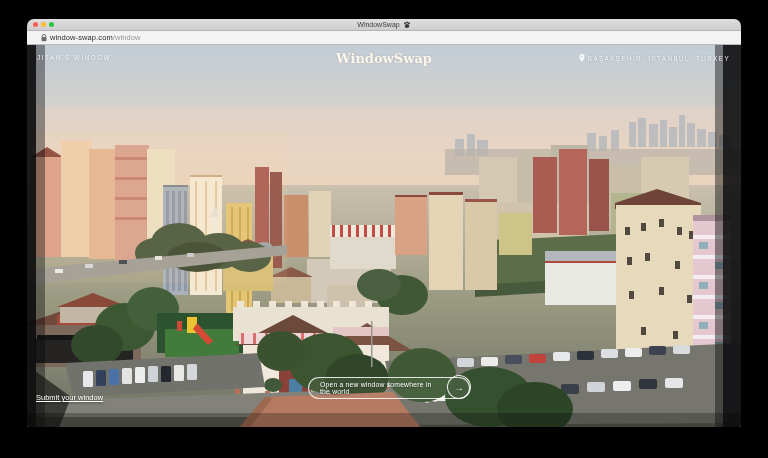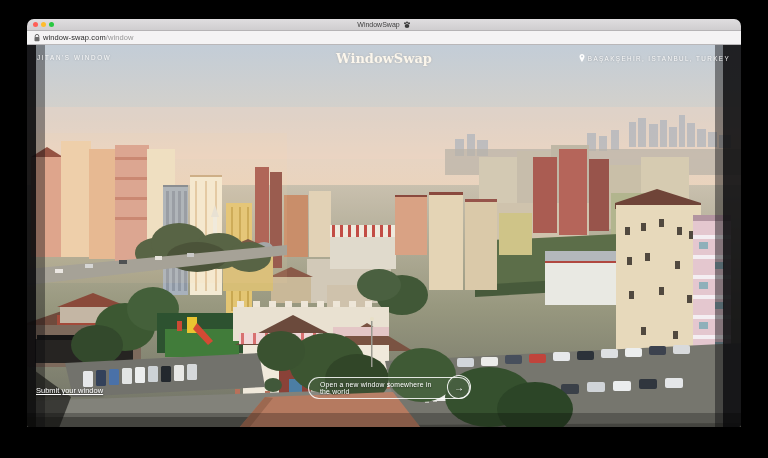--- a/index.html
+++ b/index.html
@@ -16,37 +16,37 @@
   .light{width:5px;height:5px;border-radius:50%;display:block;}
   .light.red{background:#ff5f57;}
   .light.yellow{background:#febc2e;}
   .light.green{background:#28c840;}
   .title-wrap{position:absolute;left:0;right:0;top:0;bottom:0;display:flex;
       align-items:center;justify-content:center;gap:3px;pointer-events:none;}
   .win-title{font-size:7px;color:#3e3e3e;line-height:1;}
   .paw svg{display:block;}
   
   .urlbar{height:13px;background:#f4f3f4;border-bottom:1px solid #b9b7b9;
-      display:flex;align-items:center;padding-left:7px;gap:3px;}
+      display:flex;align-items:center;padding-left:14px;gap:3px;}
   .lock{display:flex;align-items:center;}
   .url{font-size:7.5px;line-height:1;letter-spacing:.1px;}
   .url .host{color:#2b2b2b;}
   .url .path{color:#969696;}
   
   .photo{position:relative;width:714px;height:383px;background:#d8d0c4;overflow:hidden;}
   .scene{position:absolute;inset:0;width:100%;height:100%;display:block;}
   .owner{position:absolute;left:10px;top:9px;font-size:6.3px;letter-spacing:1.6px;
       color:rgba(255,255,255,.95);text-shadow:0 0 2px rgba(0,0,0,.25);}
   .brand{position:absolute;left:0;right:0;top:6px;text-align:center;
       font-family:"DejaVu Serif","Liberation Serif",serif;font-weight:bold;
       font-size:13px;color:#fbf6ec;text-shadow:0 0 2px rgba(120,90,60,.25);}
   .loc{position:absolute;right:11px;top:9px;display:flex;align-items:center;gap:3px;
       font-size:6.3px;letter-spacing:1.4px;color:rgba(255,255,255,.92);
       text-shadow:0 0 2px rgba(0,0,0,.3);}
-  .submit{position:absolute;left:9px;bottom:33px;font-size:7.5px;color:#fff;
+  .submit{position:absolute;left:9px;bottom:26px;font-size:7.5px;color:#fff;
       text-decoration:underline;cursor:pointer;text-shadow:0 1px 2px rgba(0,0,0,.5);}
   .open-btn{position:absolute;left:281px;bottom:29px;width:162px;height:22px;
       border:1px solid rgba(255,255,255,.85);border-radius:12px;box-sizing:border-box;
       display:flex;align-items:center;padding-left:11px;padding-right:26px;
       color:#fff;font-size:6.8px;letter-spacing:.2px;cursor:pointer;
       background:rgba(255,255,255,.05);text-shadow:0 1px 2px rgba(0,0,0,.45);}
   .arrow-circle{position:absolute;right:-2px;top:-3px;width:24px;height:24px;
       border:1px solid rgba(255,255,255,.9);border-radius:50%;box-sizing:border-box;
       display:flex;align-items:center;justify-content:center;font-size:10px;
       background:rgba(255,255,255,.04);}

